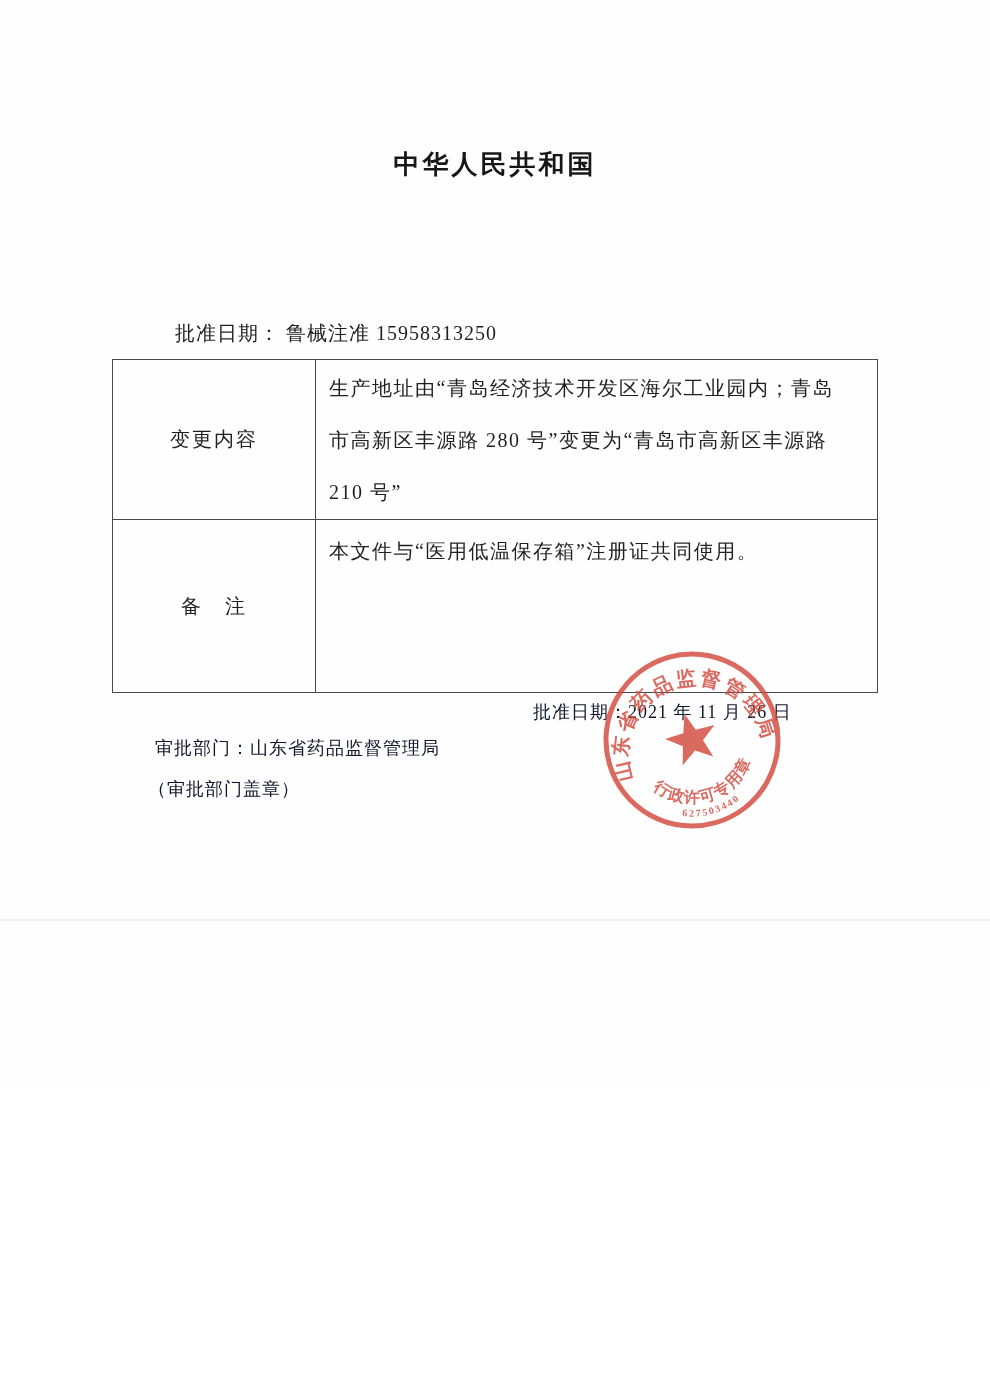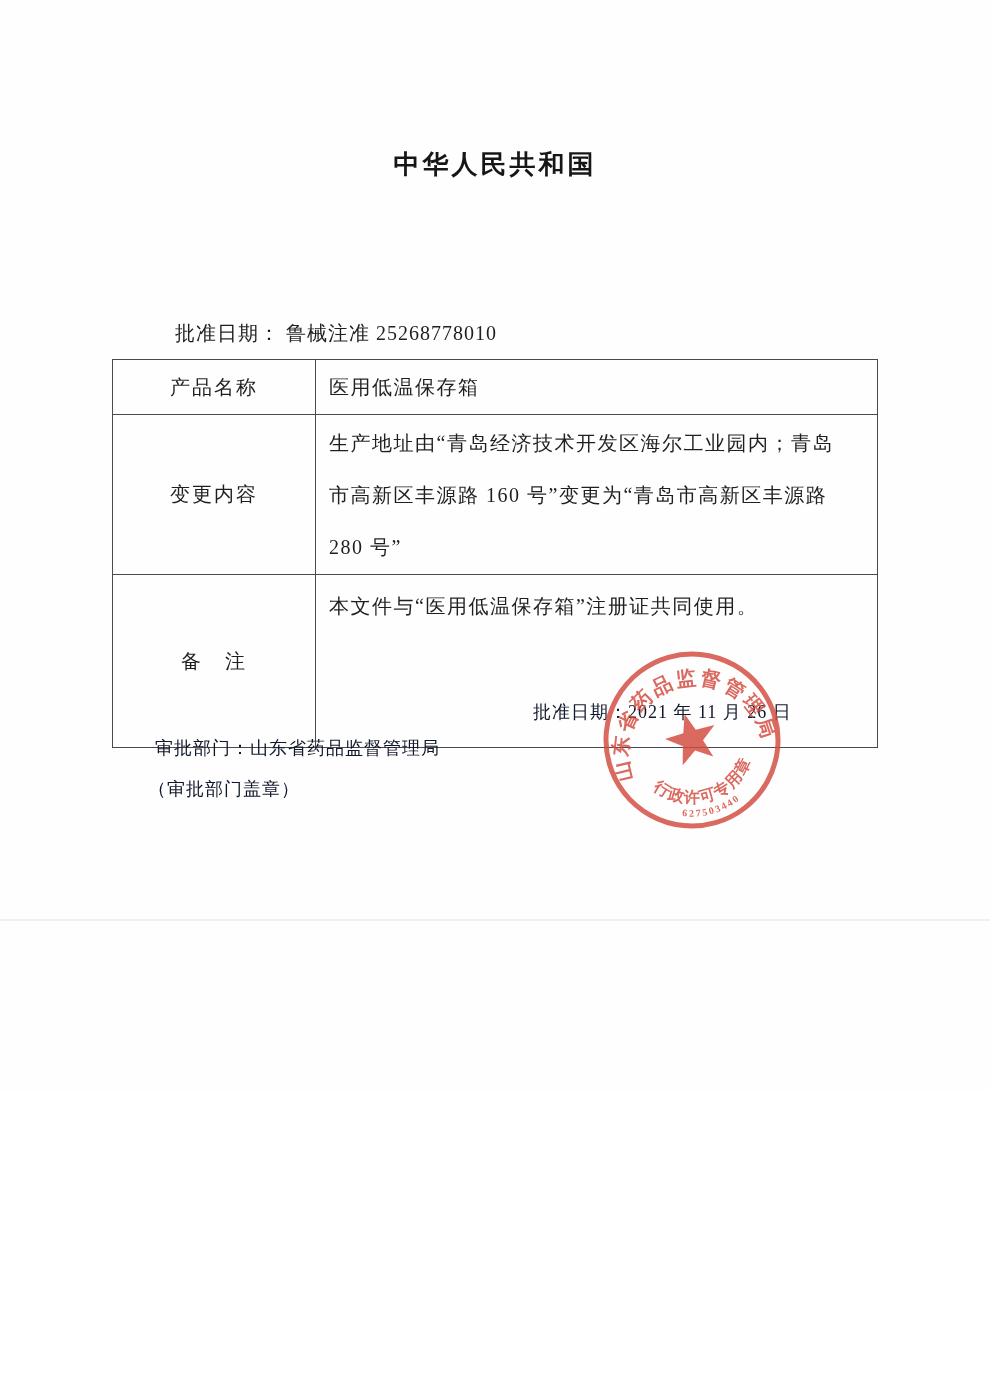--- a/index.html
+++ b/index.html
@@ -60,32 +60,28 @@
 </head>
 <body>
 
 <div class="page">
 
   <div class="doc-title">
     <div>中华人民共和国</div>
   </div>
 
   <div class="reg-line">
-    <span class="reg-label">批准日期：</span><span class="reg-value">鲁械注准 25268778010</span>
+    <span class="reg-label">批准日期：</span><span class="reg-value">鲁械注准 15958313250</span>
   </div>
 
   <table class="change-table">
     <tbody>
-        <tr class="r1">
-      <td class="lab">产品名称</td>
-      <td class="val">医用低温保存箱</td>
-    </tr>
     <tr class="r2">
       <td class="lab">变更内容</td>
-      <td class="val">生产地址由“青岛经济技术开发区海尔工业园内；青岛市高新区丰源路 160 号”变更为“青岛市高新区丰源路 280 号”</td>
+      <td class="val">生产地址由“青岛经济技术开发区海尔工业园内；青岛市高新区丰源路 280 号”变更为“青岛市高新区丰源路 210 号”</td>
     </tr>
     <tr class="r3">
       <td class="lab">备　注</td>
       <td class="val">本文件与“医用低温保存箱”注册证共同使用。</td>
     </tr>
   </tbody>
     </table>
 
   <div class="footer-line dept-line">
     <span>审批部门：</span><span>山东省药品监督管理局</span>

